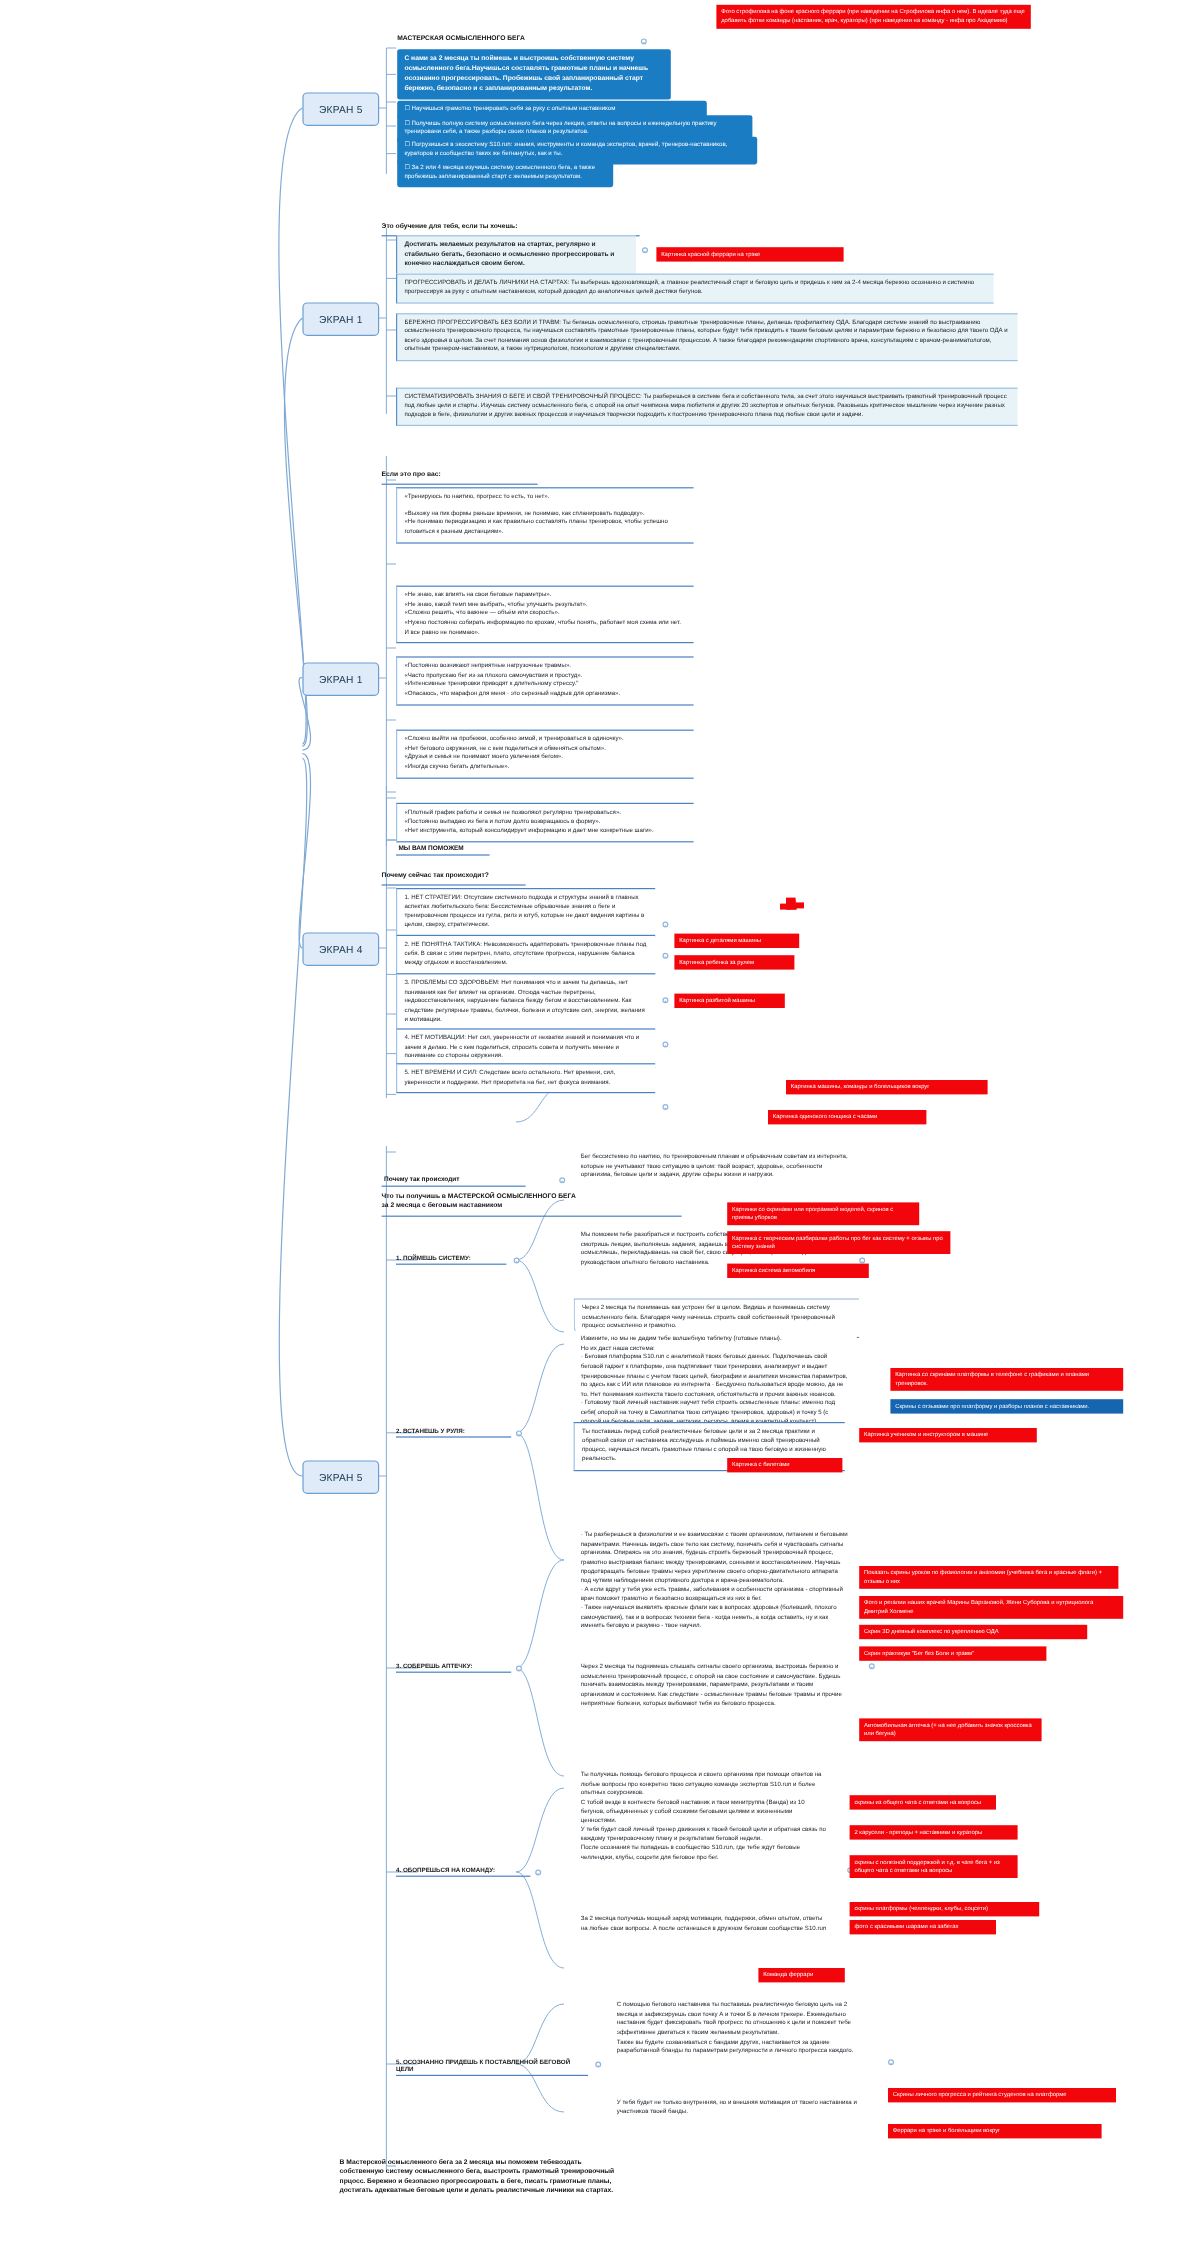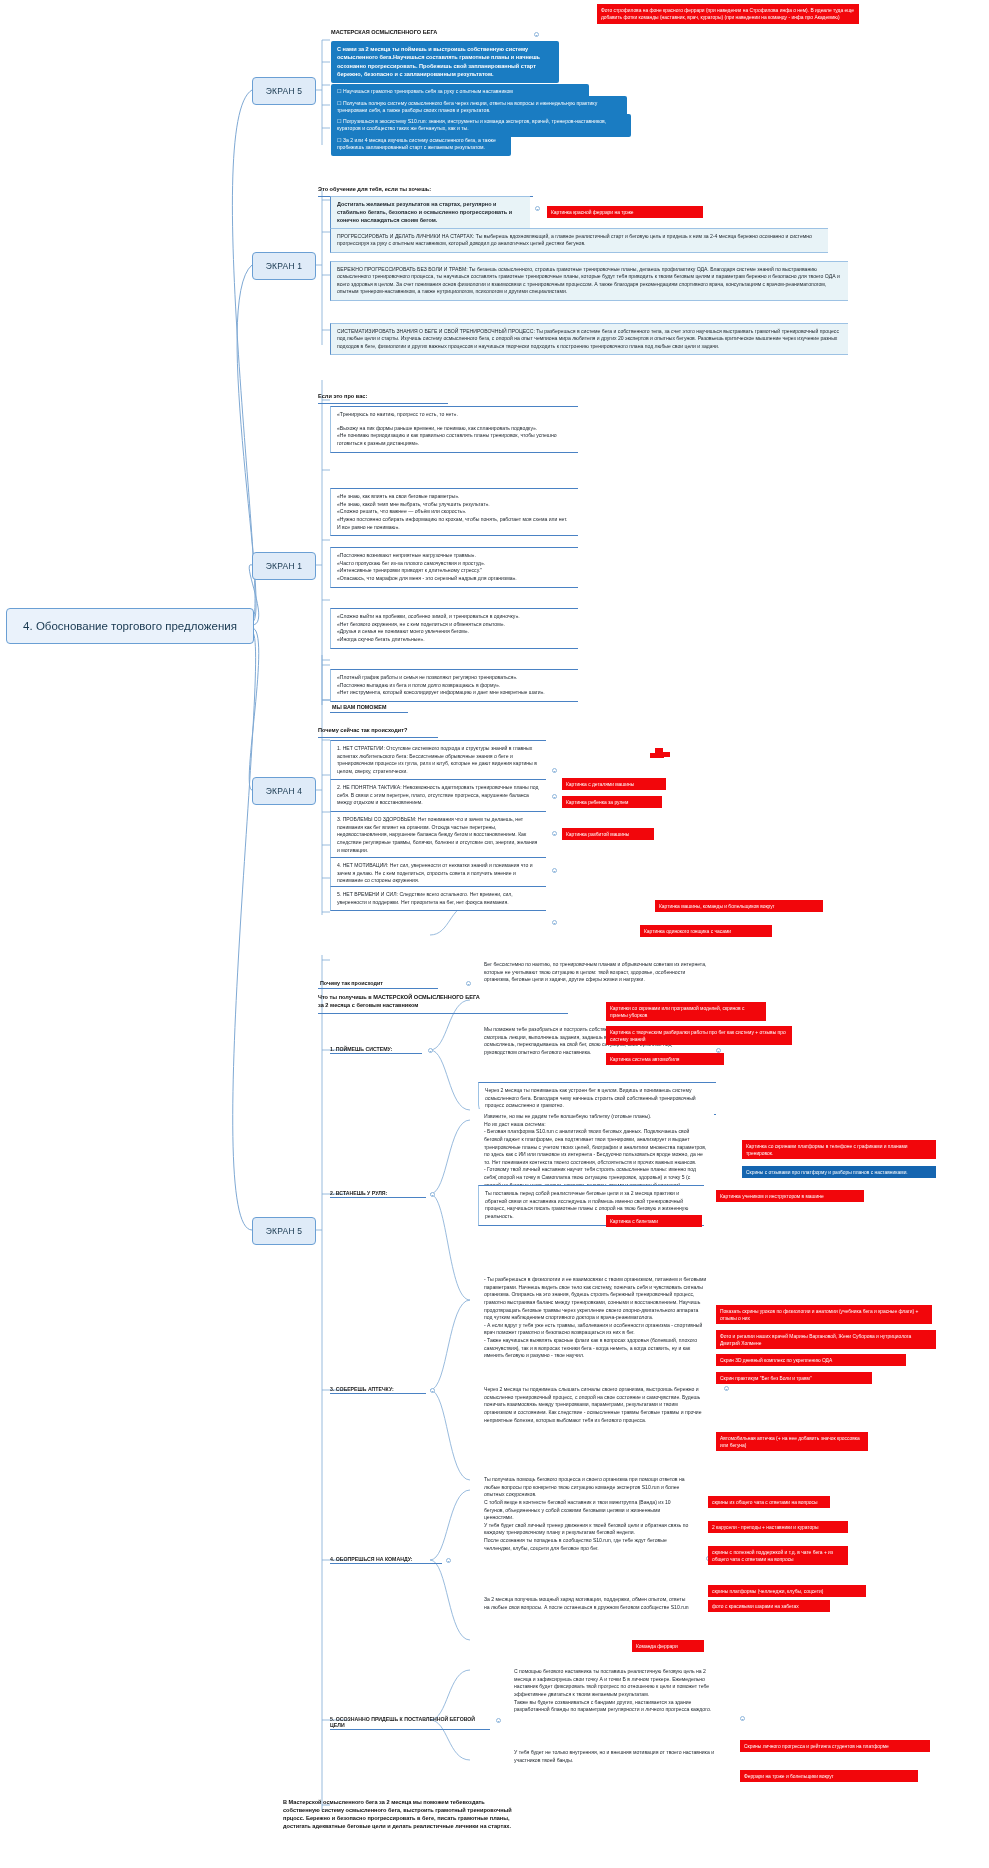--- a/index.html
+++ b/index.html
@@ -149,23 +149,20 @@
       <path d="M430 1390 C 448 1390, 448 1480, 470 1480"></path>
       <path d="M430 1560 C 448 1560, 448 1490, 470 1490"></path>
       <path d="M430 1560 C 448 1560, 448 1640, 470 1640"></path>
       <path d="M430 1720 C 448 1720, 448 1670, 470 1670"></path>
       <path d="M430 1720 C 448 1720, 448 1760, 470 1760"></path>
 
       <path d="M430 935 C 450 935, 450 905, 470 905"></path>
     </g>
   </svg>
 
-  <div class="root-node">
-    <span>4. Обоснование торгового предложения</span>
-  </div>
 
   <div class="screen-node" style="left:252px;top:77px;">
     <span>ЭКРАН 5</span>
     </div>
   <div class="screen-node" style="left:252px;top:252px;">
     <span>ЭКРАН 1</span>
     </div>
   <div class="screen-node" style="left:252px;top:552px;">
     <span>ЭКРАН 1</span>
     </div>

